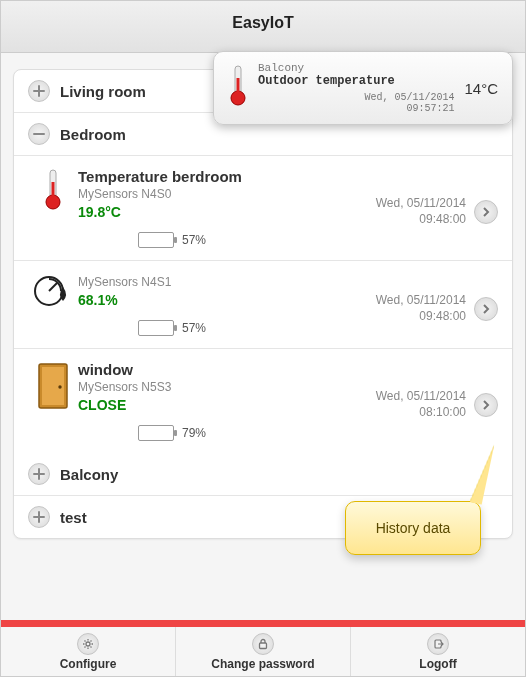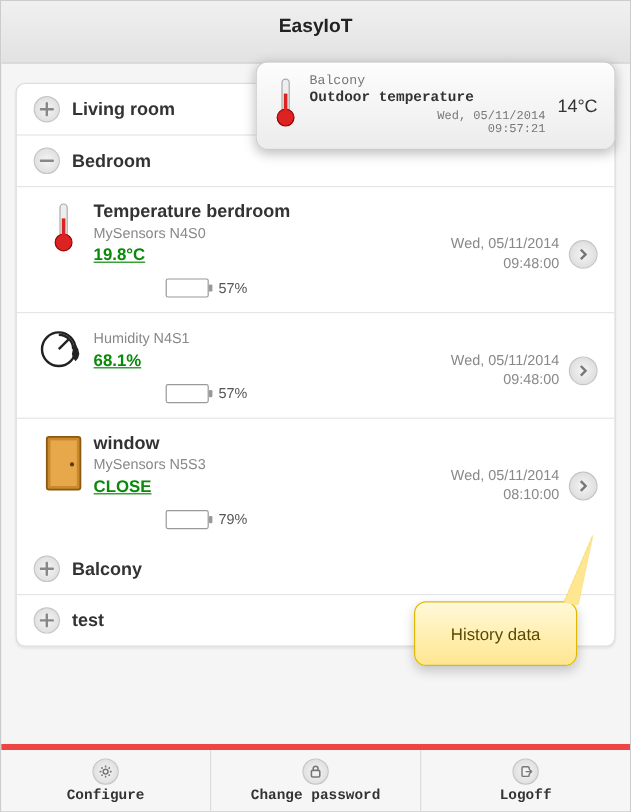--- a/index.html
+++ b/index.html
@@ -76,21 +76,21 @@
     align-items:flex-start;
     justify-content:center;
     flex-shrink:0;
   }
   .sensor-body {
     flex: 1;
     min-width: 0;
   }
   .sensor-name { font-weight: bold; color: #333; font-size: 15px; }
   .sensor-source { color: #888; font-size: 12px; margin-top: 2px; }
-  .sensor-value { font-weight: bold; color: #0a8a0a; font-size: 14px; margin-top: 3px; text-decoration: underline; }
+  .sensor-value { font-weight: bold; color: #0a8a0a; font-size: 14px; margin-top: 3px; }
   .sensor-battery { margin-top: 12px; margin-bottom: 8px; display:flex;align-items:center;gap:8px;margin-left:60px;}
   .sensor-time {
     text-align: right;
     color: #888;
     font-size: 12px;
     line-height: 1.3;
     align-self: center;
     flex-shrink:0;
     margin-right: 8px;
   }
@@ -158,22 +158,21 @@
     filter: drop-shadow(0 -1px 0 #e0b800);
   }
 
   
   .footer {
     position:absolute;
     bottom:0;left:0;right:0;
     height:56px;
     display:flex;
     background:#f6f6f6;
-    border-top:5px solid #ef4444;
-    font-family:Liberation Mono, monospace;
+    border-top:7px solid #ef4444;
   }
   .footer-btn {
     flex:1;
     text-align:center;
     border-right:1px solid #ddd;
     cursor:pointer;
     display:flex;
     flex-direction:column;
     align-items:center;
     justify-content:center;
@@ -264,21 +263,21 @@
       <div class="sensor-item">
         <div class="sensor-icon">
           <svg width="40" height="36" viewBox="0 0 40 36">
             <circle cx="16" cy="18" r="14" fill="#fff" stroke="#222" stroke-width="2"></circle>
             <path d="M16 6 A12 12 0 0 1 28 18" fill="none" stroke="#222" stroke-width="2"></path>
             <line x1="16" y1="18" x2="24" y2="10" stroke="#222" stroke-width="2"></line>
             <path d="M30 14 q6 8 0 14 q-6 -6 0 -14" fill="#222"></path>
           </svg>
         </div>
         <div class="sensor-body">
-          <div class="sensor-source">Humidity N4S1</div>
+          <div class="sensor-source">MySensors N4S1</div>
           <div class="sensor-value">68.1%</div>
           <div class="sensor-battery">
             <span class="battery-icn"><span class="battery-fill" style="width:57%"></span></span>
             <span class="battery-text">57%</span>
           </div>
         </div>
         <div class="sensor-time">
           <div>Wed, 05/11/2014</div>
           <div>09:48:00</div>
         </div>

